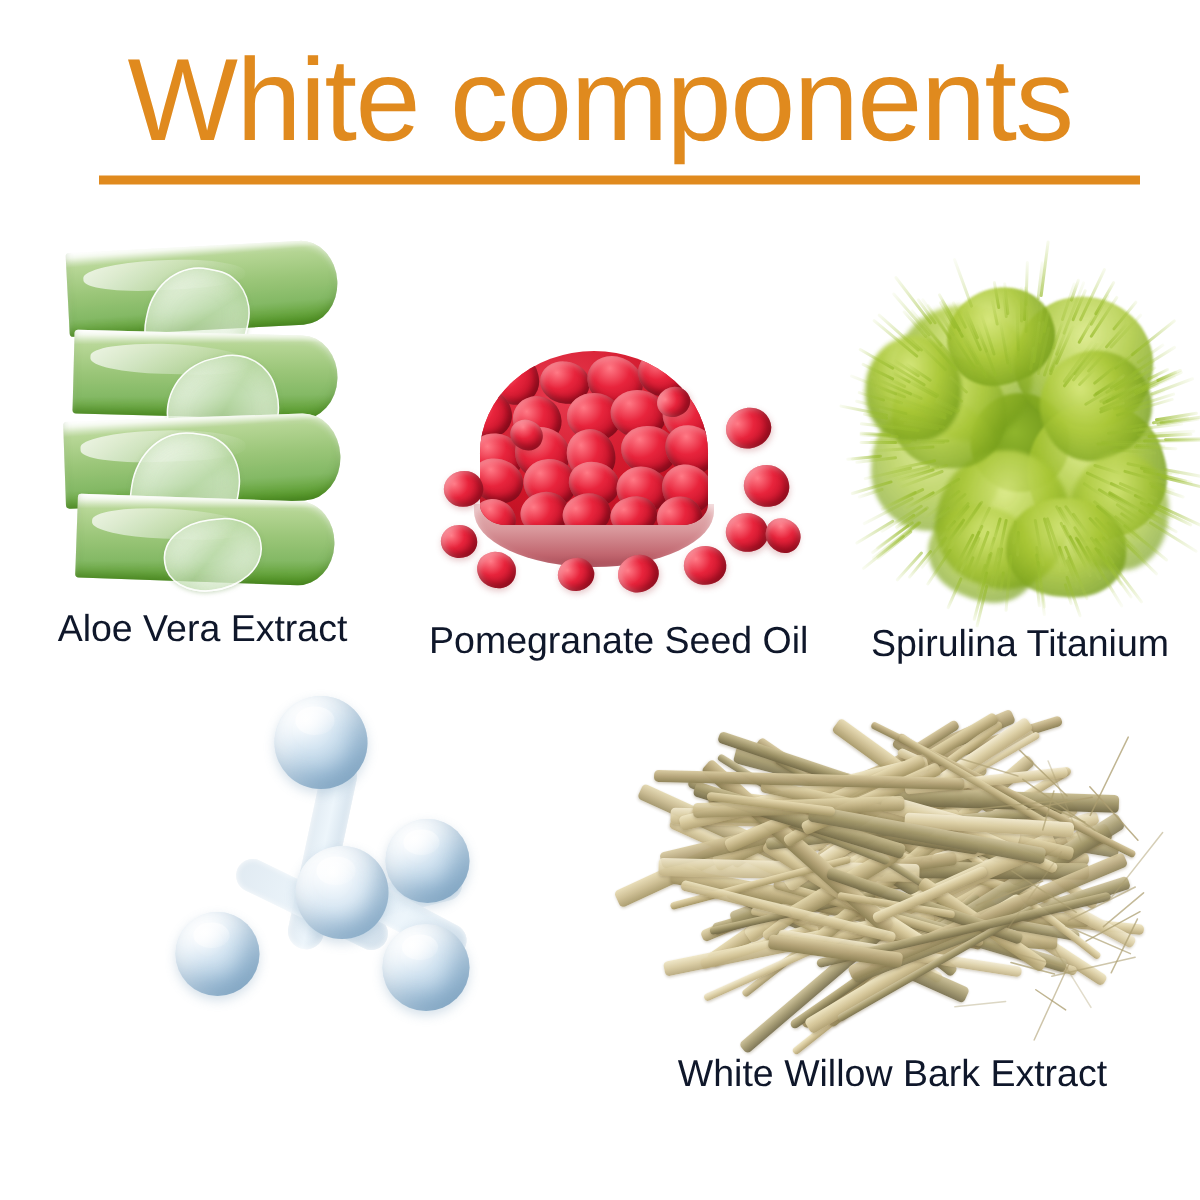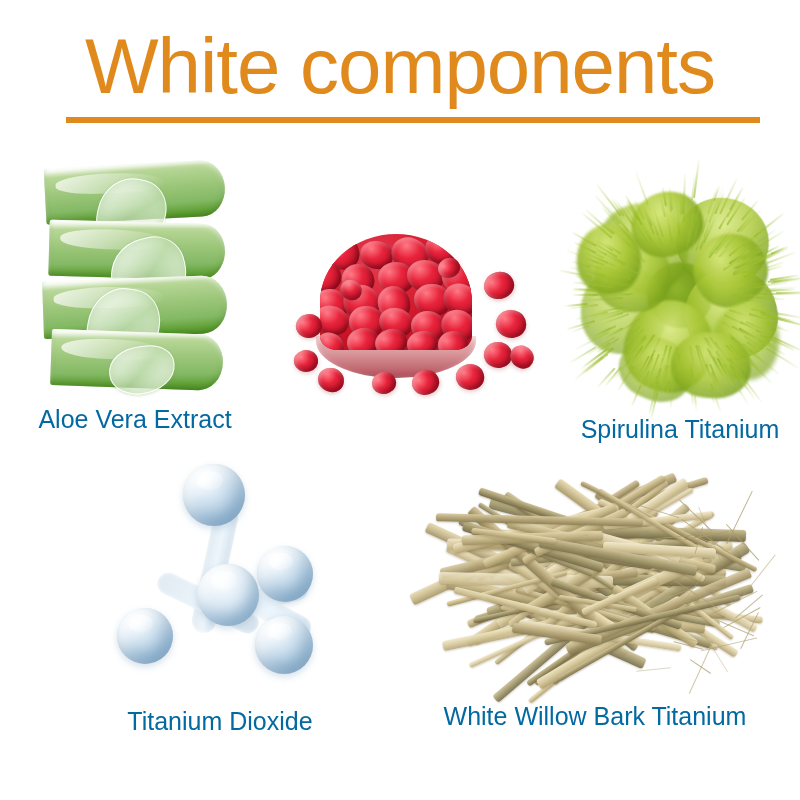--- a/index.html
+++ b/index.html
@@ -25,21 +25,21 @@
   .title-rule{
     position:absolute;left:66px;top:117px;width:694px;height:6px;
     background:#e08a1e;
   }
 
   
   .row{position:absolute;left:0;width:800px;}
   .cell{position:absolute;text-align:center;}
   .art{position:relative;margin:0 auto;}
   .caption{
-    color:#0369a1;
+    color:#0f172a;
     font-size:25px;
     line-height:30px;
     white-space:nowrap;
     font-family:"Liberation Sans", sans-serif;
   }
 
   
   .aloe{width:200px;height:230px;}
   .aloe .slice{
     position:absolute;
@@ -208,20 +208,21 @@
           <div class="aril free" style="left: 52px; top: 62px; width: 22px; height: 20px; transform: rotate(16.5964deg);"></div>
           <div class="aril free" style="left: 196px; top: 54px; width: 30px; height: 27px; transform: rotate(-26.7055deg);"></div>
           <div class="aril free" style="left: 208px; top: 92px; width: 30px; height: 28px; transform: rotate(-9.46699deg);"></div>
           <div class="aril free" style="left: 196px; top: 124px; width: 28px; height: 26px; transform: rotate(-10.301deg);"></div>
           <div class="aril free" style="left: 168px; top: 146px; width: 28px; height: 26px; transform: rotate(-14.5917deg);"></div>
           <div class="aril free" style="left: 124px; top: 152px; width: 27px; height: 25px; transform: rotate(-33.1131deg);"></div>
           <div class="aril free" style="left: 84px; top: 154px; width: 24px; height: 22px; transform: rotate(-23.4954deg);"></div>
           <div class="aril free" style="left: 222px; top: 128px; width: 24px; height: 22px; transform: rotate(27.6389deg);"></div>
           <div class="aril free" style="left: 150px; top: 40px; width: 22px; height: 20px; transform: rotate(-32.7374deg);"></div>
         </div>
+      <div class="caption" style="margin-top:14px;">Pomegranate Seed Oil</div>
     </div>
 
     <div class="cell" style="left:570px;top:30px;width:220px;">
       <div class="art spir" id="spir">
         <div class="core"></div>
       <div class="tuft" style="left: 22px; top: 14px; width: 92px; height: 88px; transform: rotate(25.7492deg); opacity: 0.82; filter: blur(1.67px);"></div>
           <div class="tuft" style="left: 102px; top: 8px; width: 92px; height: 86px; transform: rotate(16.6845deg); opacity: 0.87; filter: blur(0.66px);"></div>
           <div class="tuft" style="left: 6px; top: 76px; width: 86px; height: 88px; transform: rotate(2.79669deg); opacity: 0.74; filter: blur(1.3px);"></div>
           <div class="tuft" style="left: 110px; top: 78px; width: 92px; height: 92px; transform: rotate(-16.3088deg); opacity: 0.91; filter: blur(0.61px);"></div>
           <div class="tuft" style="left: 50px; top: 110px; width: 88px; height: 92px; transform: rotate(18.1144deg); opacity: 0.93; filter: blur(1.32px);"></div>
@@ -544,21 +545,20 @@
         <div class="bond" style="left:98px;top:44px;width:24px;height:130px;transform:rotate(12deg);"></div>
         <div class="bond" style="left:48px;top:132px;width:110px;height:22px;transform:rotate(26deg);"></div>
         <div class="bond" style="left:112px;top:128px;width:92px;height:21px;transform:rotate(-14deg);"></div>
         <div class="bond" style="left:120px;top:140px;width:90px;height:22px;transform:rotate(28deg);"></div>
         <div class="ball" style="left:78px;top:4px;width:62px;height:62px;"></div>
         <div class="ball center" style="left:92px;top:104px;width:62px;height:62px;"></div>
         <div class="ball" style="left:152px;top:86px;width:56px;height:56px;"></div>
         <div class="ball" style="left:12px;top:148px;width:56px;height:56px;"></div>
         <div class="ball" style="left:150px;top:156px;width:58px;height:58px;"></div>
       </div>
-      <div class="caption" style="margin-top:16px;">Titanium Dioxide</div>
     </div>
 
     <div class="cell" style="left:425px;top:10px;width:340px;">
       <div class="art bark" id="bark">
           <div class="stick" style="width: 152.085px; height: 7.69653px; left: 151.706px; top: 138.634px; background: linear-gradient(rgb(239, 230, 196), rgb(214, 199, 154), rgb(179, 163, 117)); transform: rotate(33.0712deg); opacity: 0.93;"></div>
           <div class="stick" style="width: 76.1907px; height: 11.0367px; left: 101.901px; top: 66.7902px; background: linear-gradient(rgb(207, 196, 158), rgb(165, 154, 108), rgb(125, 116, 80)); transform: rotate(-11.0152deg); opacity: 0.99;"></div>
           <div class="stick" style="width: 116.397px; height: 10.1719px; left: 17.584px; top: 133.467px; background: linear-gradient(rgb(232, 220, 180), rgb(203, 187, 141), rgb(166, 151, 102)); transform: rotate(-34.9565deg); opacity: 0.97;"></div>
           <div class="stick" style="width: 163.461px; height: 9.97338px; left: 73.839px; top: 33.7171px; background: linear-gradient(rgb(216, 202, 160), rgb(181, 164, 120), rgb(142, 130, 86)); transform: rotate(-23.1696deg); opacity: 0.95;"></div>
           <div class="stick" style="width: 92.8958px; height: 7.2322px; left: 101.876px; top: 116.128px; background: linear-gradient(rgb(201, 189, 146), rgb(159, 148, 104), rgb(115, 106, 71)); transform: rotate(-3.42442deg); opacity: 0.96;"></div>
           <div class="stick" style="width: 202.235px; height: 8.24115px; left: 15.1021px; top: 111.031px; background: linear-gradient(rgb(227, 215, 173), rgb(196, 180, 134), rgb(155, 141, 95)); transform: rotate(-23.1231deg); opacity: 0.93;"></div>
@@ -706,17 +706,17 @@
           <div class="wisp" style="width: 51.2805px; left: 263.786px; top: 131.72px; transform: rotate(-26.6221deg); opacity: 0.74;"></div>
           <div class="wisp" style="width: 35.9873px; left: 285.81px; top: 136.275px; transform: rotate(-40.1384deg); opacity: 0.84;"></div>
           <div class="wisp" style="width: 59.7029px; left: 234.749px; top: 64.4104px; transform: rotate(67.7861deg); opacity: 0.46;"></div>
           <div class="wisp" style="width: 66.1221px; left: 211.479px; top: 124.362px; transform: rotate(-55.0674deg); opacity: 0.42;"></div>
           <div class="wisp" style="width: 41.1929px; left: 283.875px; top: 160.073px; transform: rotate(-64.0019deg); opacity: 0.84;"></div>
           <div class="wisp" style="width: 59.6249px; left: 231.376px; top: 65.602px; transform: rotate(35.2036deg); opacity: 0.87;"></div>
           <div class="wisp" style="width: 45.3837px; left: 227.982px; top: 44.7111px; transform: rotate(43.9383deg); opacity: 0.9;"></div>
           <div class="wisp" style="width: 48.1123px; left: 263.132px; top: 156.393px; transform: rotate(23.2995deg); opacity: 0.8;"></div>
           <div class="wisp" style="width: 47.829px; left: 246.024px; top: 180.995px; transform: rotate(58.2557deg); opacity: 0.43;"></div>
         </div>
-      <div class="caption" style="margin-top:16px;">White Willow Bark Titanium</div>
+      <div class="caption" style="margin-top:16px;">White Willow Bark Extract</div>
     </div>
   </div>
 
 </div>
 
 </body></html>

